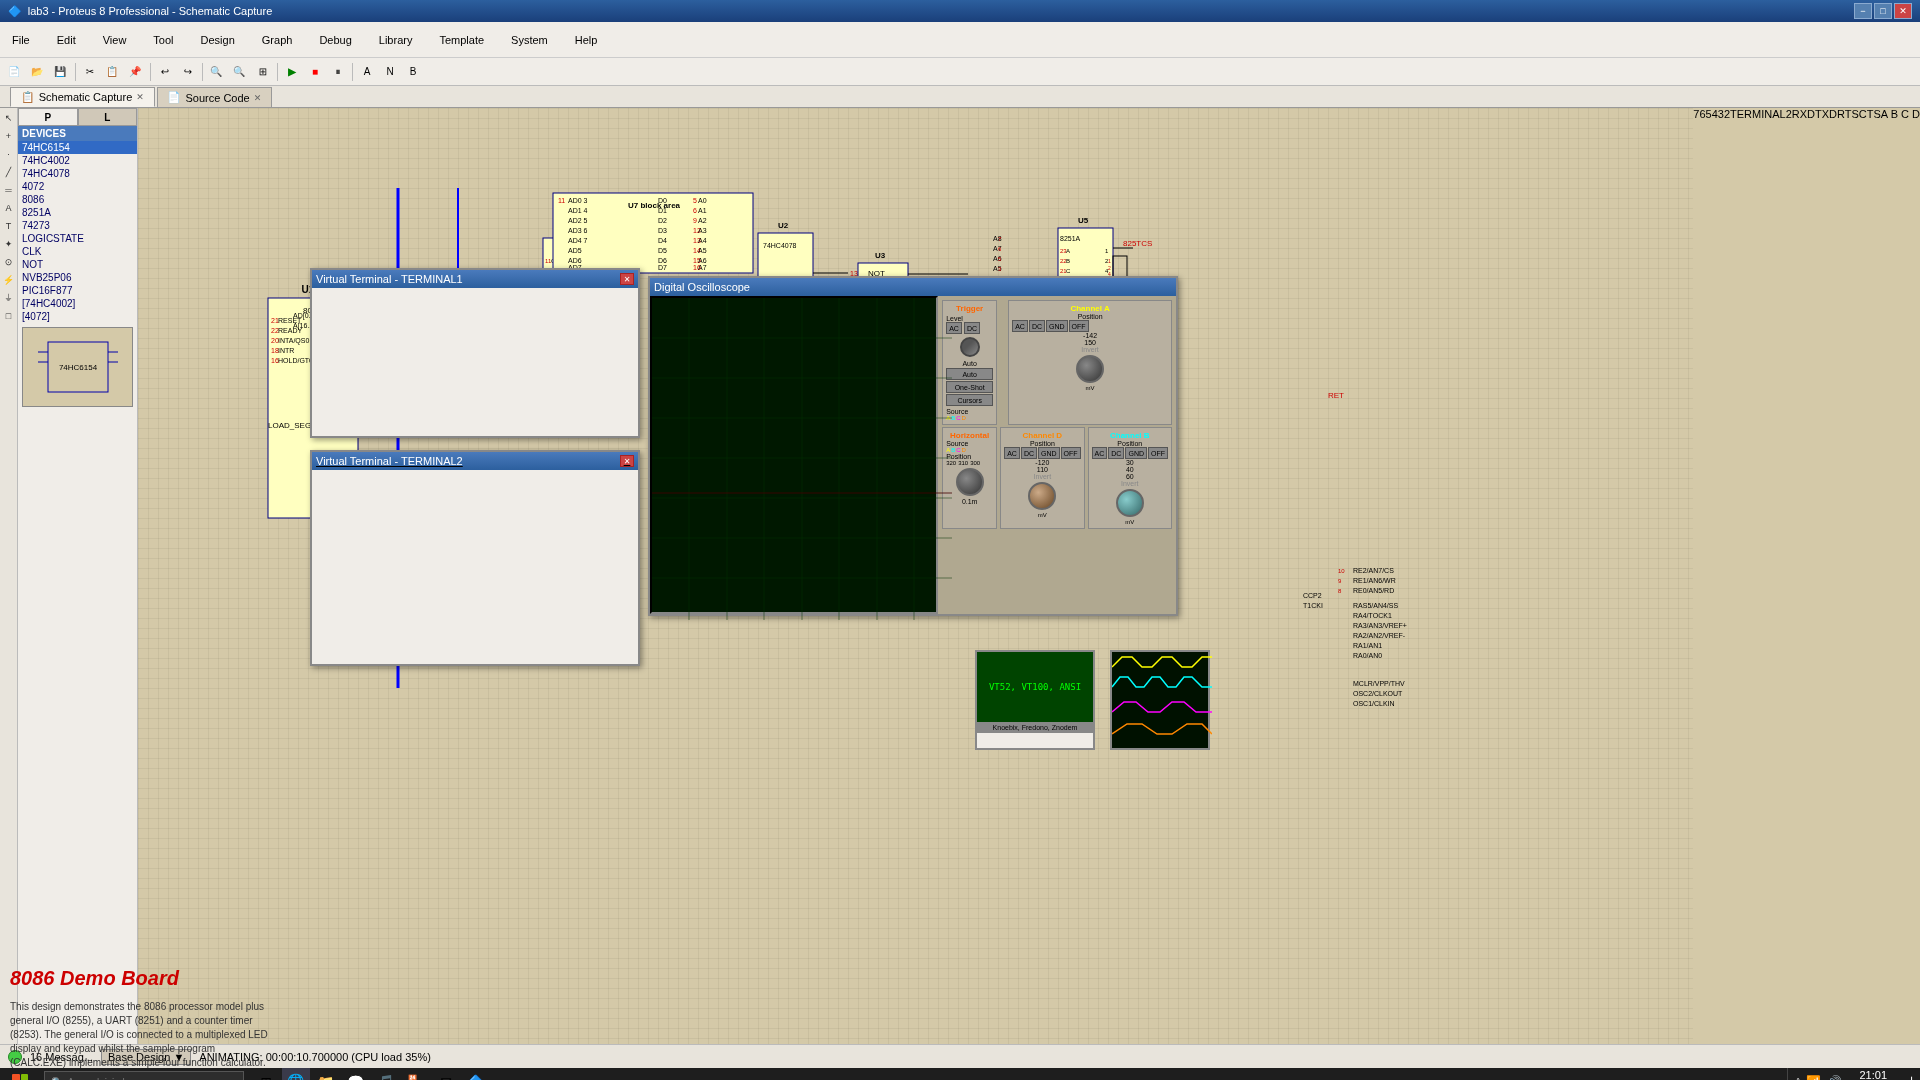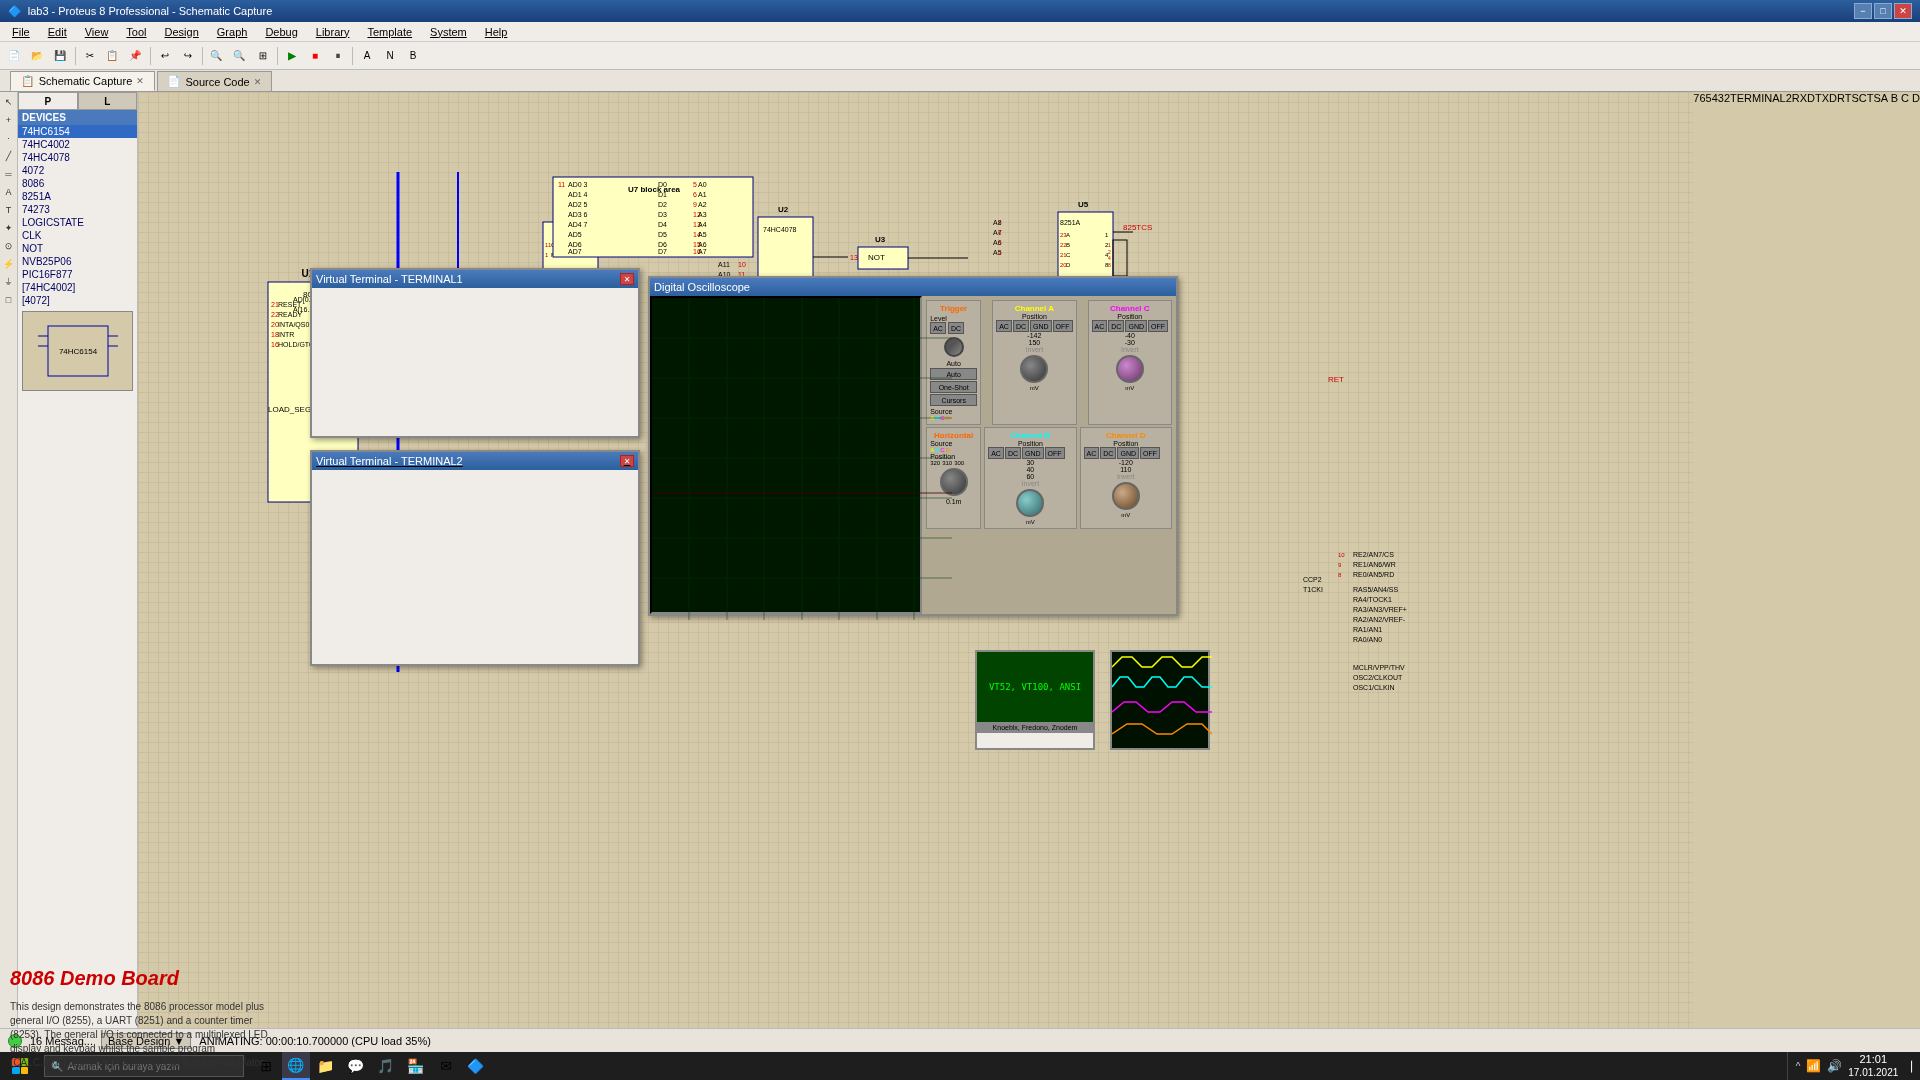--- a/index.html
+++ b/index.html
@@ -5,21 +5,21 @@
     * { margin: 0; padding: 0; box-sizing: border-box; }
     body { width: 1920px; height: 1080px; overflow: hidden; font-family: 'Segoe UI', Tahoma, sans-serif; font-size: 11px; background: #d4c9a8; }
 
     
     #titlebar { height: 22px; background: linear-gradient(to bottom, #2c5f9e, #1a3f7a); display: flex; align-items: center; justify-content: space-between; padding: 0 8px; color: white; font-size: 11px; }
     #titlebar-left { display: flex; align-items: center; gap: 6px; }
     #titlebar-right { display: flex; gap: 2px; }
     .title-btn { width: 18px; height: 16px; background: #5580b0; border: 1px solid #8aaad0; color: white; font-size: 9px; display: flex; align-items: center; justify-content: center; cursor: pointer; }
 
     
-    #menubar { height: 20px; background: #f0ede8; display: flex; align-items: center; padding: 0 4px; gap: 2px; border-bottom: 1px solid #ccc; text-decoration: underline; }
+    #menubar { height: 36px; background: #f0ede8; display: flex; align-items: center; padding: 0 4px; gap: 11px; border-bottom: 1px solid #ccc; }
     .menu-item { padding: 2px 8px; font-size: 11px; cursor: pointer; color: #000; }
 
     
     #toolbar { height: 28px; background: #f0ede8; border-bottom: 1px solid #bbb; display: flex; align-items: center; padding: 0 4px; gap: 1px; }
     .tb-btn { width: 22px; height: 22px; background: #f0ede8; border: 1px solid transparent; display: flex; align-items: center; justify-content: center; font-size: 10px; cursor: pointer; }
     .tb-sep { width: 1px; height: 18px; background: #bbb; margin: 0 2px; }
 
     
     #tabs { height: 22px; background: #e8e4dc; border-bottom: 1px solid #999; display: flex; align-items: flex-end; padding-left: 10px; }
     .tab { height: 20px; padding: 0 10px; border: 1px solid #999; border-bottom: none; background: #d8d0c0; font-size: 11px; display: flex; align-items: center; gap: 4px; cursor: pointer; margin-right: 2px; }
@@ -511,39 +511,20 @@
               </div>
               <div style="font-size: 7px; text-align: center;">-142</div>
               <div style="font-size: 7px; text-align: center;">150</div>
               <div style="font-size: 7px; text-align: center; color:#888;">Invert</div>
               <div class="osc-knob" style="width: 28px; height: 28px;"></div>
               <div style="display: flex; justify-content: center; gap: 1px;">
                 <span style="font-size: 6px;">mV</span>
               </div>
             </div>
 
-            <div class="osc-panel" style="flex: 1;">
-              <div class="osc-label channel-c">Channel C</div>
-              <div style="display: flex; gap: 2px; font-size: 7px; justify-content: center;">
-                <span>Position</span>
-              </div>
-              <div style="display: flex; gap: 1px; font-size: 6px;">
-                <button class="osc-btn">AC</button>
-                <button class="osc-btn">DC</button>
-                <button class="osc-btn">GND</button>
-                <button class="osc-btn">OFF</button>
-              </div>
-              <div style="font-size: 7px; text-align: center;">-40</div>
-              <div style="font-size: 7px; text-align: center;">-30</div>
-              <div style="font-size: 7px; text-align: center; color:#888;">Invert</div>
-              <div class="osc-knob" style="width: 28px; height: 28px; background: radial-gradient(circle at 35% 35%, #cc88cc, #663366);"></div>
-              <div style="display: flex; justify-content: center; gap: 1px;">
-                <span style="font-size: 6px;">mV</span>
-              </div>
-            </div>
           </div>
 
           <div style="display: flex; gap: 3px;">
 
             <div class="osc-panel" style="width: 55px;">
               <div class="osc-label" style="color:#ff6600;">Horizontal</div>
               <div style="font-size: 7px;">Source</div>
               <div style="display: flex; gap: 1px; font-size: 6px;">
                 <span style="color:#ffff00;">A</span>
                 <span style="color:#00ffff;">B</span>
@@ -554,59 +535,59 @@
               <div style="display: flex; font-size: 6px; gap: 2px;">
                 <span>320</span>
                 <span>310</span>
                 <span>300</span>
               </div>
               <div class="osc-knob" style="width: 28px; height: 28px;"></div>
               <div style="font-size: 7px; text-align: center;">0.1m</div>
             </div>
 
             <div class="osc-panel" style="flex: 1;">
+              <div class="osc-label channel-d">Channel D</div>
+              <div style="display: flex; gap: 2px; font-size: 7px; justify-content: center;">
+                <span>Position</span>
+              </div>
+              <div style="display: flex; gap: 1px; font-size: 6px;">
+                <button class="osc-btn">AC</button>
+                <button class="osc-btn">DC</button>
+                <button class="osc-btn">GND</button>
+                <button class="osc-btn">OFF</button>
+              </div>
+              <div style="font-size: 7px; text-align: center;">-120</div>
+              <div style="font-size: 7px; text-align: center;">110</div>
+              <div style="font-size: 7px; text-align: center; color:#888;">Invert</div>
+              <div class="osc-knob" style="width: 28px; height: 28px; background: radial-gradient(circle at 35% 35%, #ccaa88, #664422);"></div>
+              <div style="display: flex; justify-content: center; gap: 1px;">
+                <span style="font-size: 6px;">mV</span>
+              </div>
+            </div>
+
+            <div class="osc-panel" style="flex: 1;">
               <div class="osc-label channel-b">Channel B</div>
               <div style="display: flex; gap: 2px; font-size: 7px; justify-content: center;">
                 <span>Position</span>
               </div>
               <div style="display: flex; gap: 1px; font-size: 6px;">
                 <button class="osc-btn">AC</button>
                 <button class="osc-btn">DC</button>
                 <button class="osc-btn">GND</button>
                 <button class="osc-btn">OFF</button>
               </div>
               <div style="font-size: 7px; text-align: center;">30</div>
               <div style="font-size: 7px; text-align: center;">40</div>
               <div style="font-size: 7px; text-align: center;">60</div>
               <div style="font-size: 7px; text-align: center; color:#888;">Invert</div>
               <div class="osc-knob" style="width: 28px; height: 28px; background: radial-gradient(circle at 35% 35%, #88cccc, #336666);"></div>
               <div style="display: flex; justify-content: center; gap: 1px;">
                 <span style="font-size: 6px;">mV</span>
               </div>
             </div>
-
-            <div class="osc-panel" style="flex: 1;">
-              <div class="osc-label channel-d">Channel D</div>
-              <div style="display: flex; gap: 2px; font-size: 7px; justify-content: center;">
-                <span>Position</span>
-              </div>
-              <div style="display: flex; gap: 1px; font-size: 6px;">
-                <button class="osc-btn">AC</button>
-                <button class="osc-btn">DC</button>
-                <button class="osc-btn">GND</button>
-                <button class="osc-btn">OFF</button>
-              </div>
-              <div style="font-size: 7px; text-align: center;">-120</div>
-              <div style="font-size: 7px; text-align: center;">110</div>
-              <div style="font-size: 7px; text-align: center; color:#888;">Invert</div>
-              <div class="osc-knob" style="width: 28px; height: 28px; background: radial-gradient(circle at 35% 35%, #ccaa88, #664422);"></div>
-              <div style="display: flex; justify-content: center; gap: 1px;">
-                <span style="font-size: 6px;">mV</span>
-              </div>
-            </div>
           </div>
         </div>
       </div>
     </div>
 
     
     <div style="position: absolute; left: 975px; top: 650px; width: 120px; height: 100px; background: #f0ede8; border: 2px solid #888;">
       <div style="background: #004400; width: 100%; height: 70px; display: flex; align-items: center; justify-content: center;">
         <span style="color: #00ff00; font-family: monospace; font-size: 9px;">VT52, VT100, ANSI</span>
       </div>

